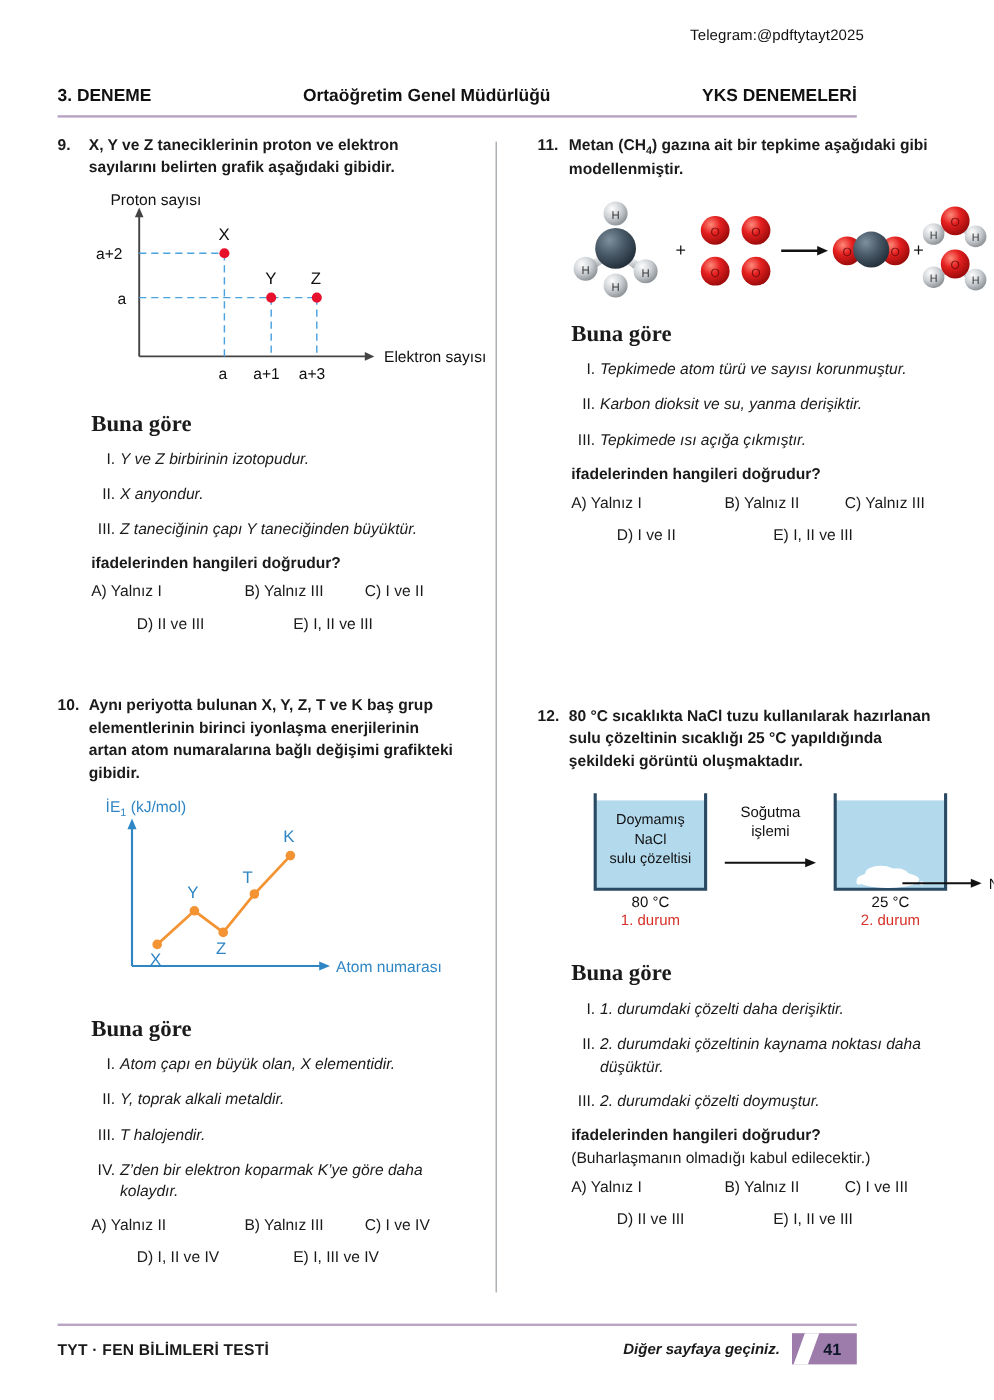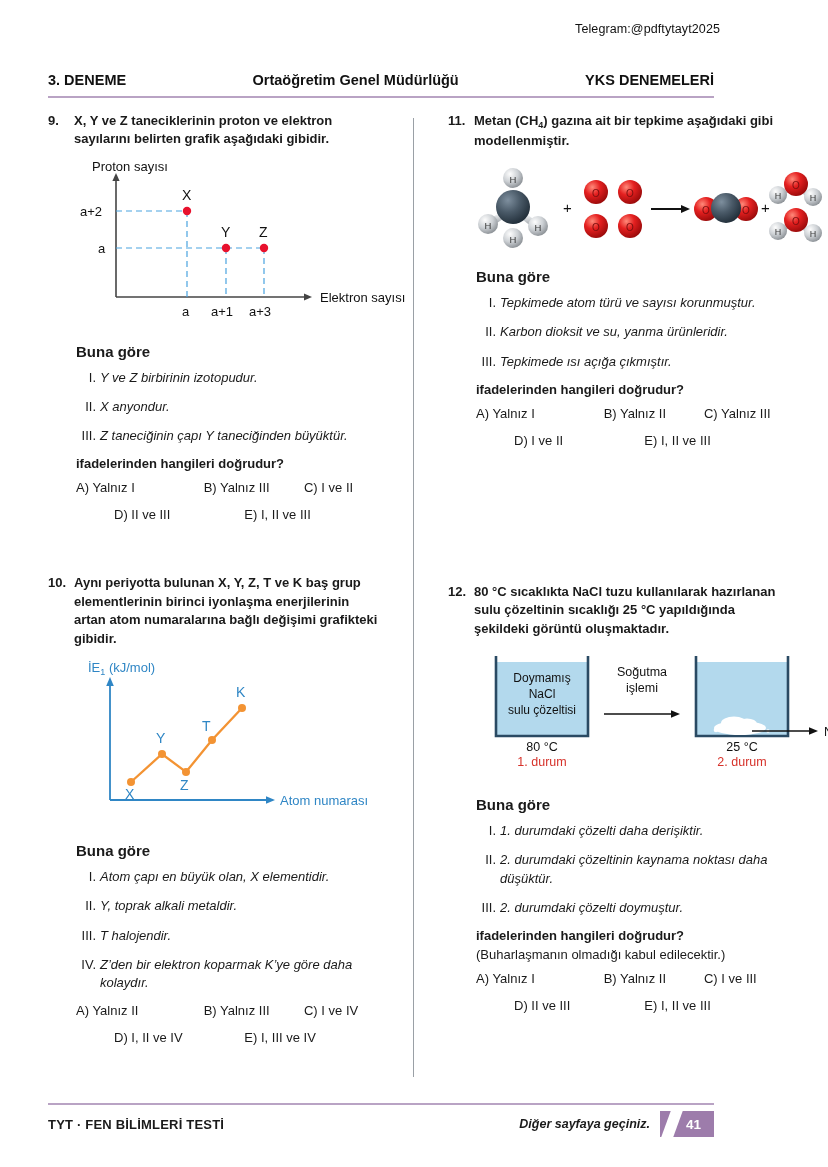--- a/index.html
+++ b/index.html
@@ -46,21 +46,21 @@
   
   .q { position: relative; }
   .q-head { display: flex; align-items: flex-start; }
   .q-num {
     font-weight: bold; font-size: 13px; width: 26px; flex: 0 0 26px;
     padding-top: 1px;
   }
   .q-text { font-size: 13px; line-height: 1.42; flex: 1; font-weight: bold; }
   .sub { font-size: 9px; vertical-align: -3px; }
 
-  .buna { font-weight: bold; font-size: 15px; margin: 12px 0 9px 28px; }
+  .buna { font-weight: bold; font-size: 19px; margin: 12px 0 9px 28px; font-family: Liberation Serif, serif; }
 
   .stmts { margin-left: 28px; }
   .stmt {
     display: flex; font-size: 13px; line-height: 1.4;
     margin-bottom: 11px;
   }
   .stmt .rn {
     flex: 0 0 auto; text-align: right; min-width: 24px;
     padding-right: 4px;
   }
@@ -91,21 +91,21 @@
     height: 26px;
   }
   .footer-left { font-weight: bold; font-size: 13px; letter-spacing: .2px; }
   .footer-right { display: flex; align-items: center; }
   .footer-note {
     font-style: italic; font-size: 12.5px; font-weight: bold;
     margin-right: 10px;
   }
   .page-badge {
     position: relative; display: flex; align-items: center;
-    background: #9d7cab; color: #ffffff; font-weight: bold; font-size: 13.5px;
+    background: #9d7cab; color: #0f172a; font-weight: bold; font-size: 13.5px;
     height: 26px; padding: 0 13px 0 26px; text-align: center;
   }
   .page-badge .slash {
     position: absolute; left: 6px; top: 0; height: 26px; width: 12px;
     background: #fff; transform: skewX(-20deg);
   }
   .page-badge span.num { position: relative; z-index: 2; }
 
   svg { display: block; overflow: visible; }
 </style>
@@ -368,21 +368,21 @@
         </div>
 
         <div class="buna">Buna göre</div>
         <div class="stmts">
           <div class="stmt">
               <div class="rn">I.</div>
               <div class="tx">Tepkimede atom türü ve sayısı korunmuştur.</div>
             </div>
           <div class="stmt">
               <div class="rn">II.</div>
-              <div class="tx">Karbon dioksit ve su, yanma ürünleridir.</div>
+              <div class="tx">Karbon dioksit ve su, yanma derişiktir.</div>
             </div>
           <div class="stmt">
               <div class="rn">III.</div>
               <div class="tx">Tepkimede ısı açığa çıkmıştır.</div>
             </div>
         </div>
         <div class="prompt">ifadelerinden hangileri doğrudur?</div>
         <div class="opts">
           <div class="opt-row r1">
             <div>A) Yalnız I</div>

